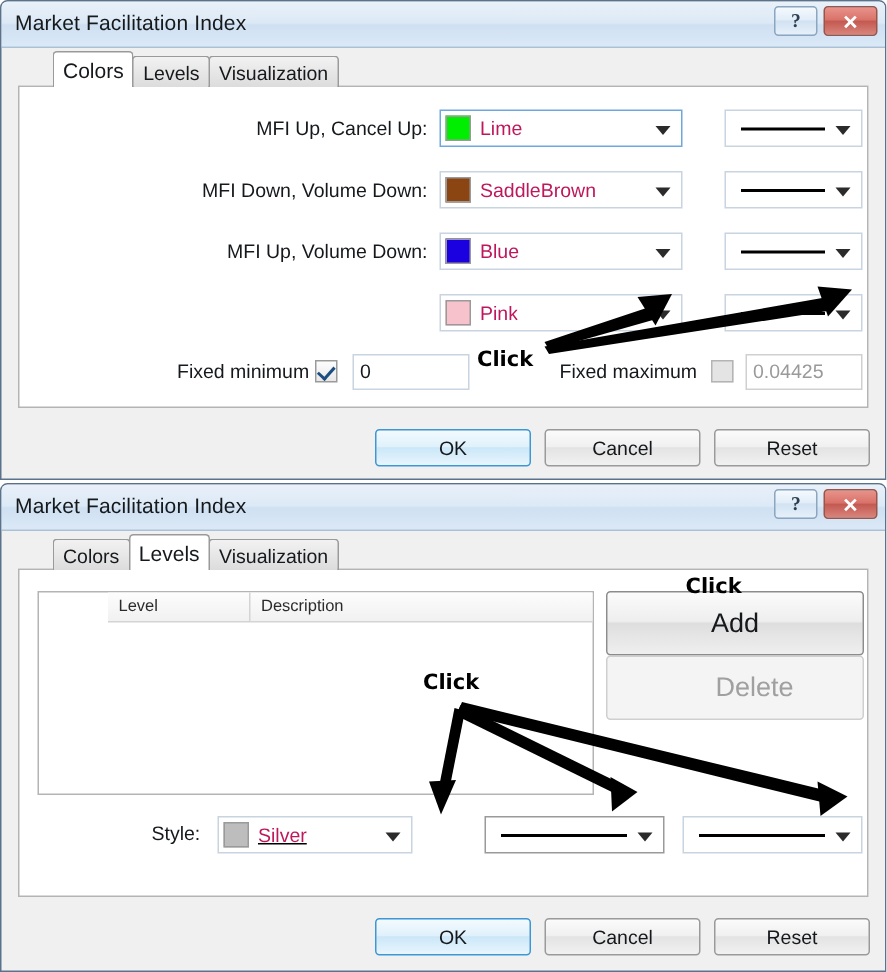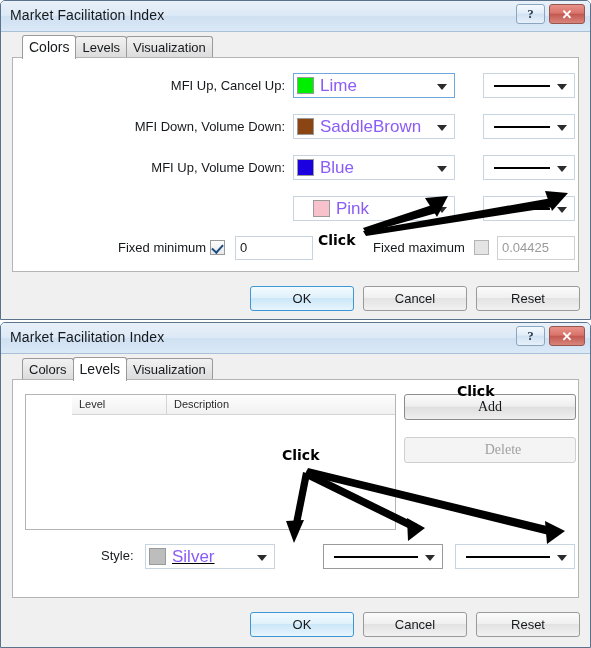--- a/index.html
+++ b/index.html
@@ -50,21 +50,21 @@
   .win-btn.help{font-family:"Liberation Serif",serif;font-size:13px;}
   .win-btn.close{
     width:36px;
     border:1px solid #96554d;
     background:linear-gradient(to bottom,#e8938a 0%,#d9736a 45%,#c35a52 52%,#d9857c 100%);
     color:#ffffff;
     font-size:13px;
   }
 
   
-  .tabstrip{position:absolute;left:10px;top:34px;height:23px;display:flex;align-items:center;z-index:4;padding-left:11px;}
+  .tabstrip{position:absolute;left:23px;top:34px;height:23px;display:flex;align-items:flex-end;z-index:4;padding-left:11px;}
   .tab{
     box-sizing:border-box;
     height:21px;
     padding:0 6px;
     font-size:13px;color:#16191c;
     display:flex;align-items:center;
     background:linear-gradient(to bottom,#f2f2f2,#dcdcdc);
     border:1px solid #9a9a9a;
     border-bottom:none;
     border-radius:3px 3px 0 0;
@@ -103,21 +103,21 @@
     background:#ffffff;
     border:1px solid #c8d4e0;
     display:flex;align-items:center;
   }
   .combo.focused{border:1px solid #6fa8dc;}
   .swatch{
     width:17px;height:17px;box-sizing:border-box;
     margin-left:3px;border:1px solid #9a9a9a;flex:0 0 auto;
   }
   .combo-text{
-    margin-left:6px;font-size:17px;color:#8b5cf6;
+    margin-left:6px;font-size:13px;color:#be185d;
     white-space:nowrap;overflow:hidden;
   }
   .caret{
     position:absolute;right:7px;top:50%;margin-top:-2px;
     width:0;height:0;
     border-left:5px solid transparent;border-right:5px solid transparent;
     border-top:6px solid #2b2b2b;
   }
   .lineswatch{
     position:absolute;left:10px;right:24px;top:50%;height:2px;
@@ -174,26 +174,25 @@
     border-bottom:1px solid #d4d4d4;
   }
   .list-head div{
     font-size:11px;color:#2b2b2b;line-height:19px;padding-left:7px;
     box-sizing:border-box;
   }
   .col-level{width:95px;border-right:1px solid #d4d4d4;}
   .col-desc{flex:1;}
   .side-btn{
     position:absolute;box-sizing:border-box;
-    width:172px;height:26px;
-    font-size:14px;color:#16191c;
+    width:172px;height:43px;
+    font-size:18px;color:#16191c;
     display:flex;align-items:center;justify-content:center;
     border:1px solid #8c8c8c;border-radius:3px;
     background:linear-gradient(to bottom,#fbfbfb 0%,#eeeeee 47%,#dedede 50%,#efefef 100%);
-    font-family:Liberation Serif, serif;
   }
   .side-btn.disabled{
     color:#a0a0a0;border-color:#cfcfcf;
     background:#f4f4f4;
     padding-left:26px;
   }
 
   
   .annot{
     position:absolute;
@@ -260,21 +259,21 @@
           <div class="combo-text">Blue</div>
           <div class="caret"></div>
         </div>
         <div class="combo" style="left:470px;width:92px;">
           <div class="lineswatch"></div>
           <div class="caret"></div>
         </div>
       </div>
 
       <div class="color-row" style="top:138px;">
-        <div class="combo" style="left:280px;width:162px;padding-left:16px;">
+        <div class="combo" style="left:280px;width:162px;">
           <div class="swatch" style="background:#f7c2cc;"></div>
           <div class="combo-text">Pink</div>
           <div class="caret"></div>
         </div>
         <div class="combo" style="left:470px;width:92px;">
           <div class="lineswatch"></div>
           <div class="caret"></div>
         </div>
       </div>
 

